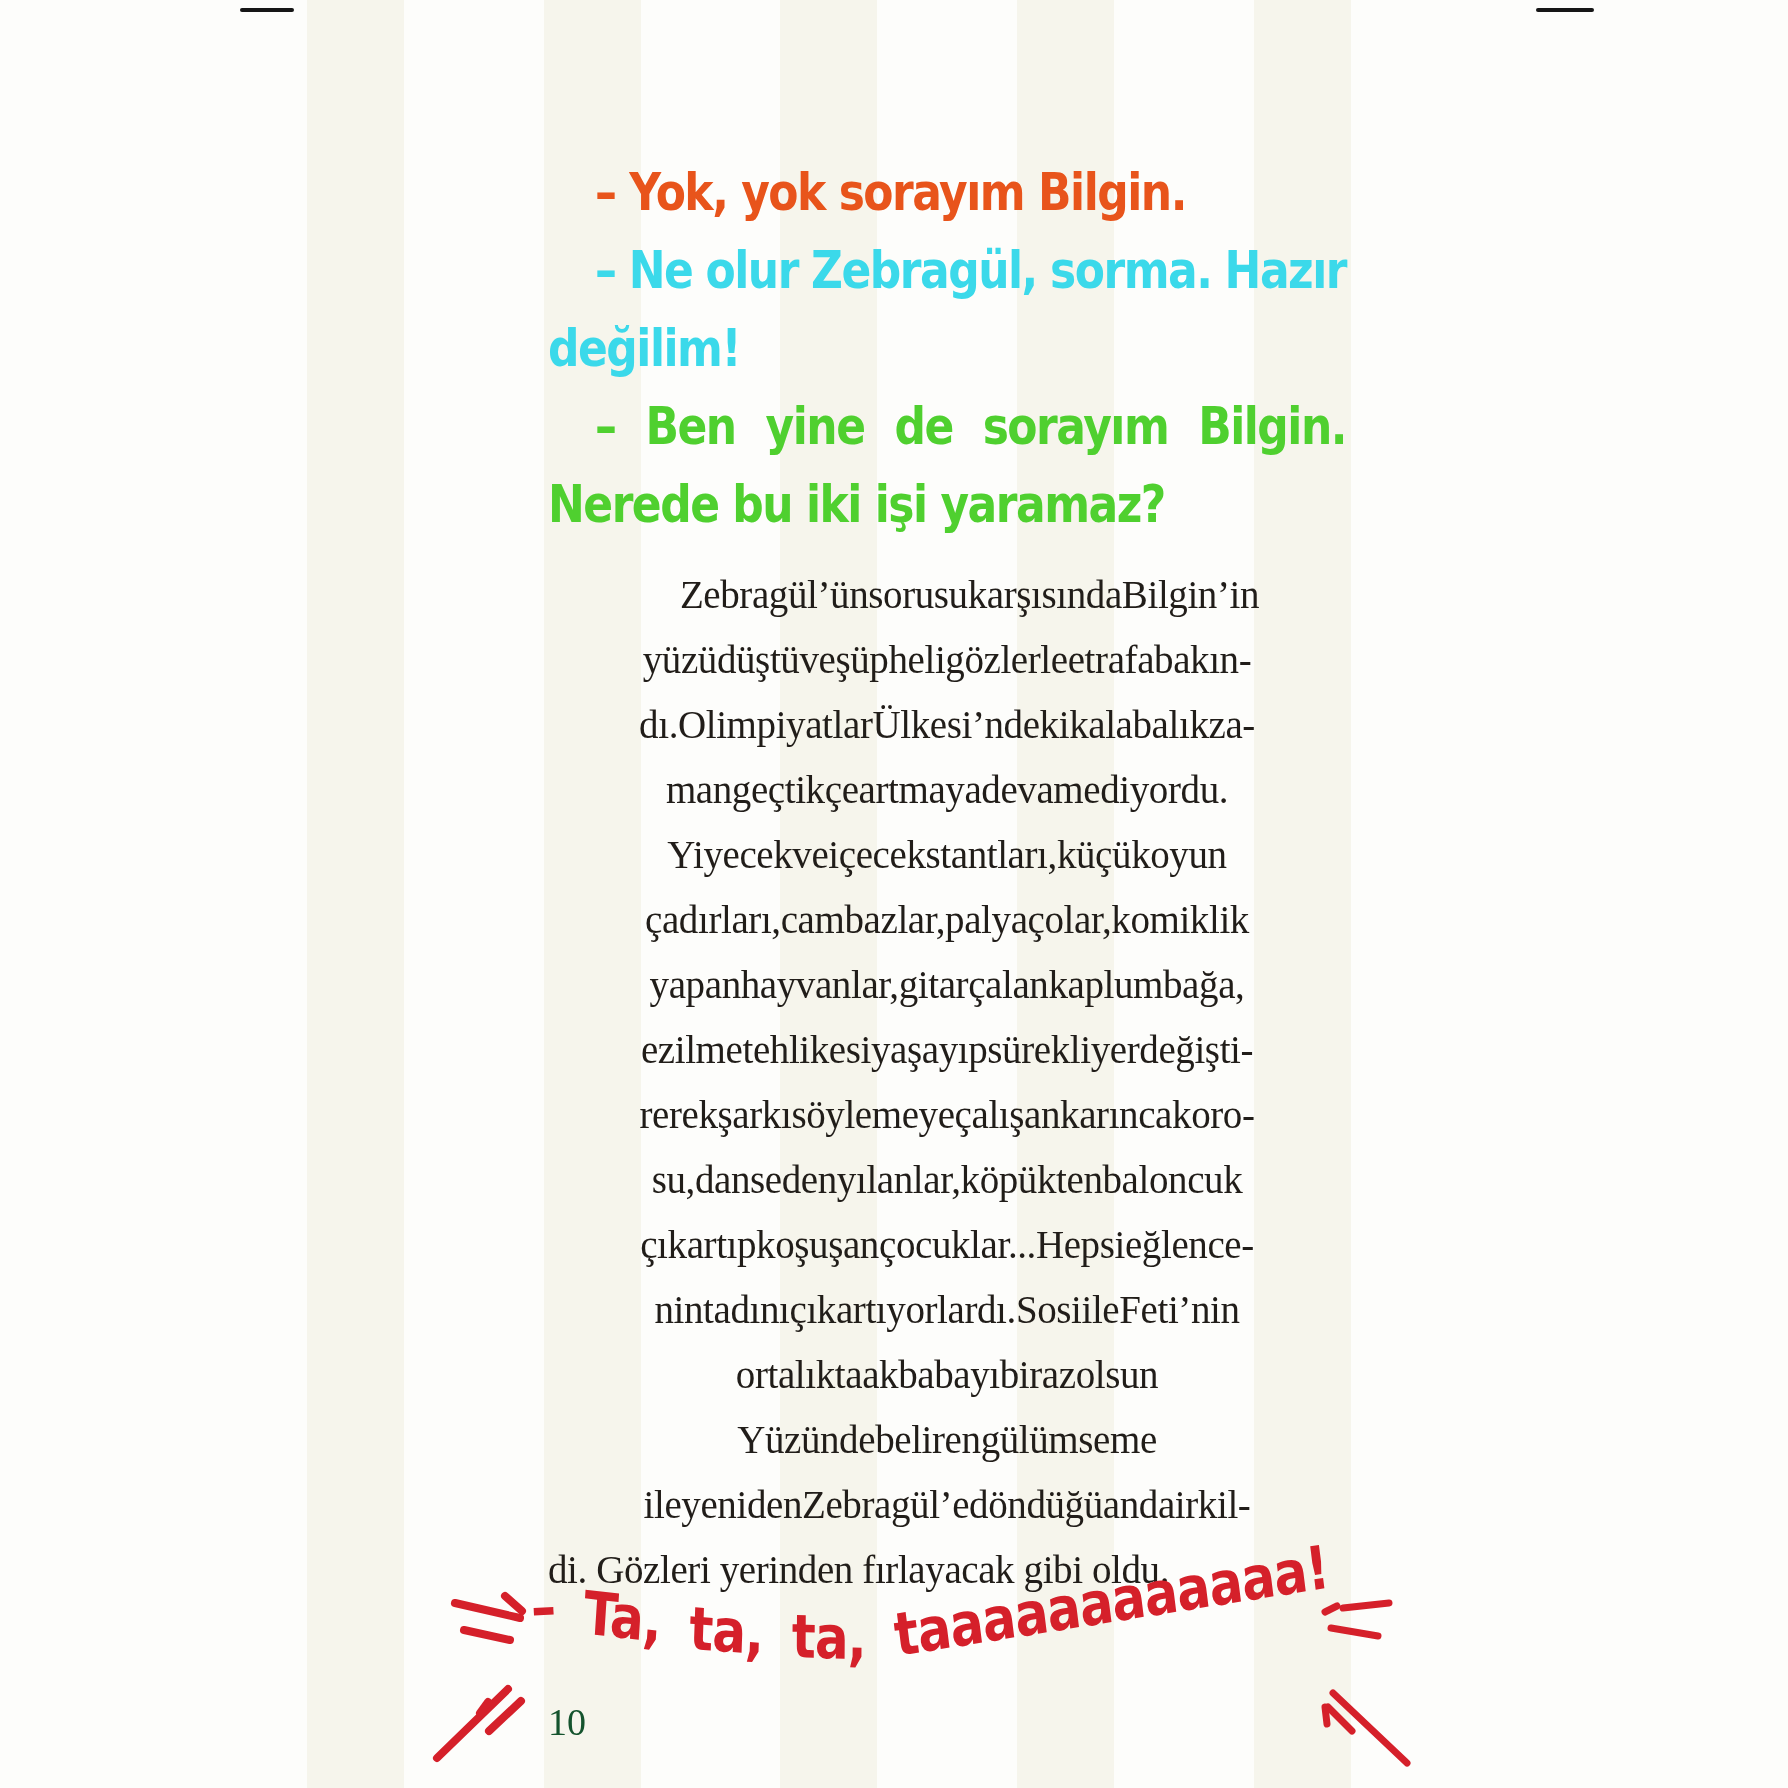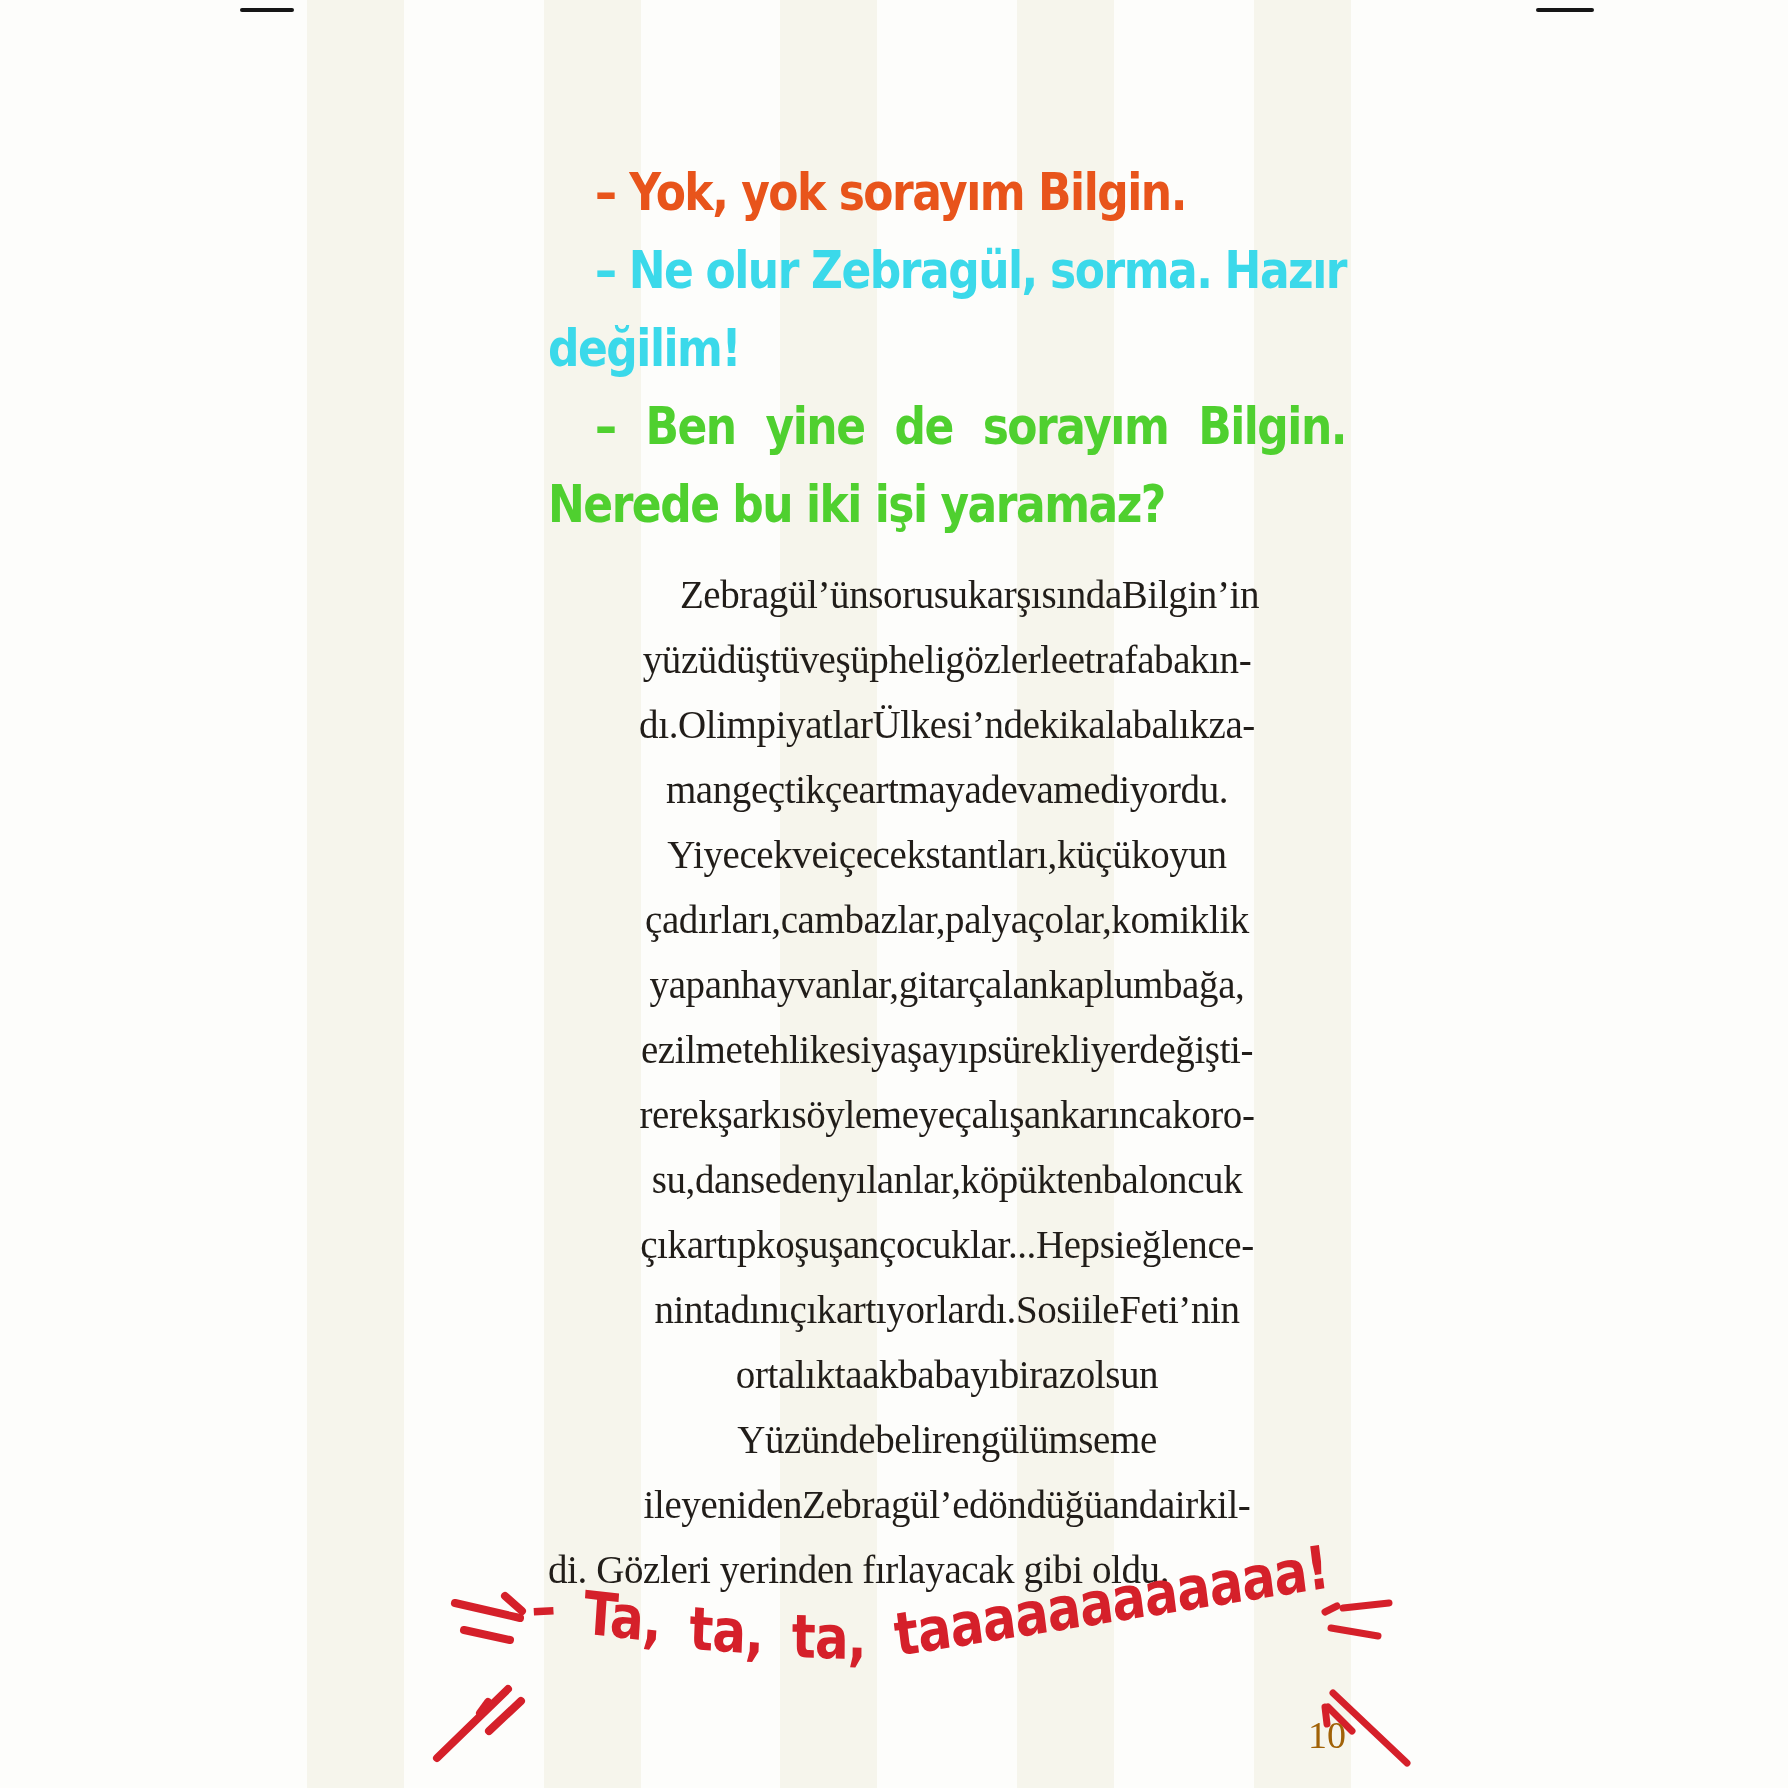--- a/index.html
+++ b/index.html
@@ -63,23 +63,22 @@
   .xw.x4{transform:translateY(4px) rotate(-5deg);}
   
   .burst{position:absolute;}
   .burst.bleft{left:400px;top:1575px;}
   .burst.bright{left:1310px;top:1595px;}
   .burst svg line{stroke:var(--red,#d5202a);stroke-width:8;stroke-linecap:round;}
   .burst.bright svg line{stroke-width:7;}
   
   .pagenum{
     position:absolute;left:548px;top:1700px;width:798px;
-    text-align:right;font-size:38px;color:#a16207;
+    text-align:left;font-size:38px;color:#14532d;
     font-family:"Liberation Serif",serif;
-    margin-top:13px;
   }
 </style>
 </head>
 <body>
 
 <div class="page">
 
   <div>
     <div class="stripe s0"></div>
     <div class="stripe s1"></div>

